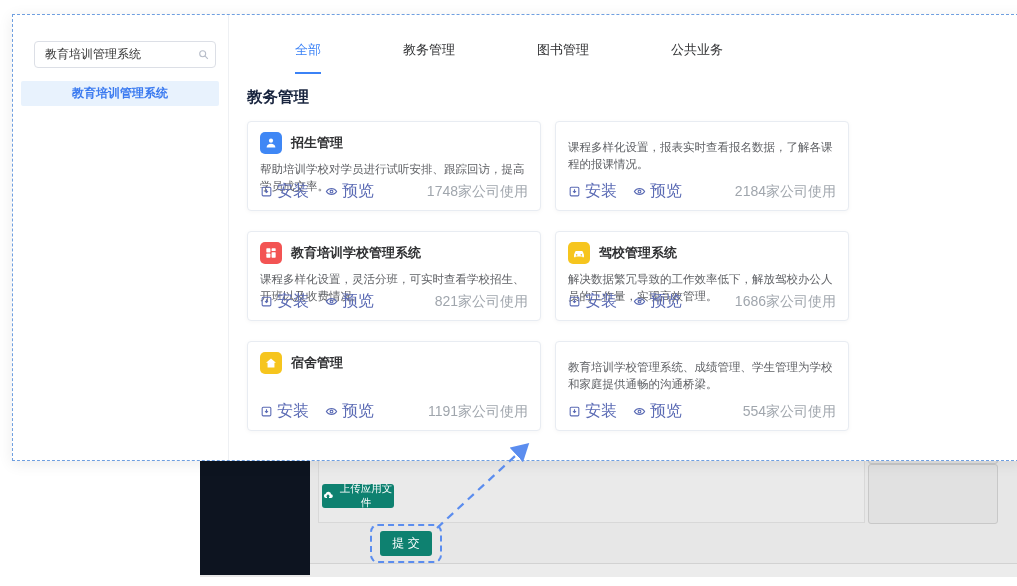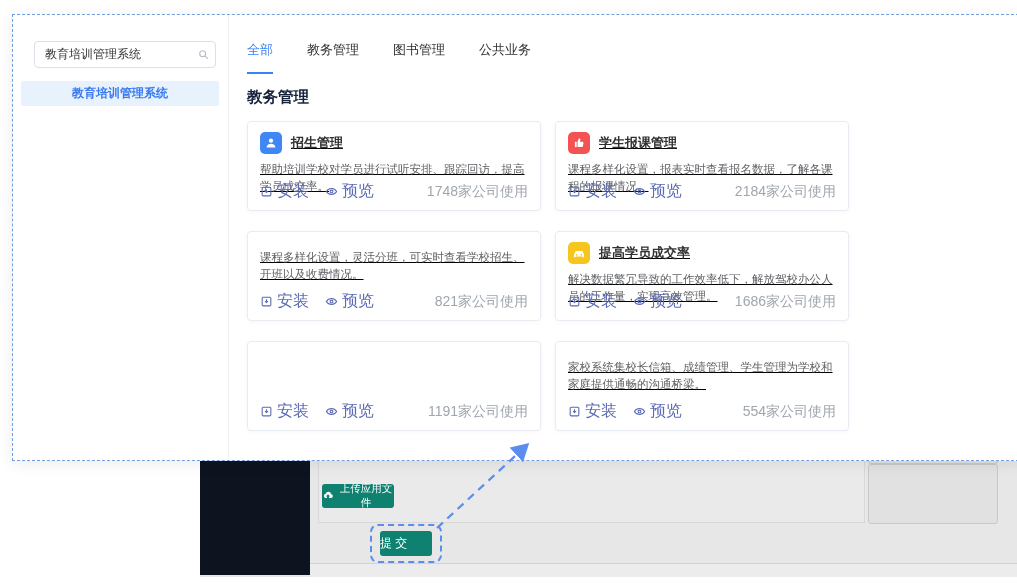--- a/index.html
+++ b/index.html
@@ -25,43 +25,43 @@
     border-bottom:1px solid #dddddd; }
   .panel-close { position:absolute; right:13px; top:2px; color:#555; font-size:16px; line-height:20px; }
   .bg-field { left:868px; width:130px; background:#e1e1e1; border:1px solid #c8c8c8; border-radius:3px; }
   .bg-panel { left:318px; top:151px; width:547px; height:372px; background:#eaeaea;
     border:1px solid #d8d8d8; }
   .resize-grip { position:absolute; right:2px; bottom:2px; }
   #bg-bottom-strip { left:310px; top:563px; width:707px; height:14px; background:#ececec;
     border-top:1px solid #d2d2d2; }
 
   .teal-btn { background:#0e8170; color:#fff; border:none; border-radius:3px;
-    display:flex; align-items:center; gap:4px; cursor:pointer; }
+    display:flex; align-items:center; justify-content:center; gap:4px; cursor:pointer; }
   #upload-btn { left:322px; top:484px; width:72px; height:24px; font-size:10.5px; }
   #submit-btn { left:380px; top:531px; width:52px; height:25px; font-size:12px; }
   #submit-highlight { left:370px; top:524px; width:72px; height:39px;
     border:2px dashed #5b8def; border-radius:8px; pointer-events:none; }
 
   
   #overlay { left:12px; top:14px; width:1012px; height:447px; background:#fff;
     border:1px dashed #6f9fe0; box-shadow:0 3px 14px rgba(0,0,0,.08); }
   #ov-sidebar { left:0; top:0; width:216px; height:445px; border-right:1px solid #eef0f3; }
   #ov-search { left:21px; top:26px; width:182px; height:27px; border:1px solid #dcdfe6;
     border-radius:4px; font-size:12px; color:#333; padding:0 26px 0 10px; background:#fff; outline:none;
     font-family:inherit; }
   #ov-search-icon { left:184px; top:32px; }
   #ov-selected { left:8px; top:66px; width:198px; height:25px; background:#e8f2fd;
     color:#3a7af0; font-weight:bold; font-size:12px; display:flex; align-items:center;
     justify-content:center; border-radius:2px; cursor:pointer; }
   #ov-tabs { left:234px; top:26px; display:flex; gap:34px; }
-  .ov-tab { font-size:13px; color:#303133; padding-bottom:13px; cursor:pointer; }
+  .ov-tab { font-size:13px; color:#303133; padding-bottom:13px; cursor:pointer;margin-left:48px; }
   .ov-tab.active { color:#3b82f6; border-bottom:2px solid #3b82f6; }
   #ov-section-title { left:234px; top:72px; font-size:15.5px; font-weight:bold; color:#17233d; }
   #card-grid { left:234px; top:106px; width:604px; display:grid;
-    grid-template-columns:294px 294px; gap:20px 14px;text-decoration:underline; }
+    grid-template-columns:294px 294px; gap:20px 14px; }
   .app-card { height:90px; border:1px solid #e8ecf2; border-radius:4px; padding:10px 12px;
     box-shadow:0 1px 5px rgba(0,0,0,.04); position:relative; background:#fff; }
   .card-head { display:flex; align-items:center; gap:9px; }
   .card-icon { width:22px; height:22px; border-radius:5px; display:flex; align-items:center;
     justify-content:center; flex:0 0 22px; }
   .card-icon svg { width:14px; height:14px; display:block; }
   .card-icon svg .bg-fill { fill:var(--icon-bg); }
   .card-title { font-size:13px; font-weight:bold; color:#303133; }
   .card-desc { margin-top:7px; font-size:11.5px; color:#606266; line-height:1.5; }
   .card-footer { position:absolute; left:12px; right:12px; bottom:8px; display:flex;
@@ -196,52 +196,54 @@
                 <circle cx="12" cy="12" r="2.6"></circle>
               </svg>
           <span class="preview-label">预览</span>
         </span>
       </span>
       <span class="card-usage">1748家公司使用</span>
     </div>
   </div>
 
   <div class="app-card">
+    <div class="card-desc">课程多样化设置，报表实时查看报名数据，了解各课程的报课情况。</div>
+    <div class="card-footer">
+      <span class="card-links">
+        <span class="card-link">
+          <svg viewBox="0 0 24 24" fill="none" stroke="currentColor" stroke-width="2">
+            <rect x="4" y="4" width="16" height="16" rx="2"></rect>
+                <path d="M12 8v6M9.2 11.2L12 14l2.8-2.8"></path>
+              </svg>
+          <span class="install-label">安装</span>
+        </span>
+        <span class="card-link">
+          <svg viewBox="0 0 24 24" fill="none" stroke="currentColor" stroke-width="2">
+            <path d="M2.5 12S6 6.5 12 6.5 21.5 12 21.5 12 18 17.5 12 17.5 2.5 12 2.5 12z"></path>
+                <circle cx="12" cy="12" r="2.6"></circle>
+              </svg>
+          <span class="preview-label">预览</span>
+        </span>
+      </span>
+      <span class="card-usage">2184家公司使用</span>
+    </div>
+  </div>
+
+  <div class="app-card">
     <div class="card-head">
       <span class="card-icon" style="background: rgb(243, 84, 83); --icon-bg: #f35453;">
             <svg viewBox="0 0 24 24">
-              <path fill="#fff" d="M5 10h3v9H5z"></path>
-              <path fill="#fff" d="M9.5 19h6.8c1.2 0 2.2-.8 2.4-2l1-4.5c.3-1.3-.7-2.5-2-2.5h-4l.7-3.4c.2-1-.4-2-1.4-2.3L12 4 9.5 9.5z"></path>
+              <rect x="4" y="4" width="7" height="7" rx="1" fill="#fff"></rect>
+              <rect x="13" y="4" width="7" height="4.5" rx="1" fill="#fff"></rect>
+              <rect x="4" y="13" width="7" height="7" rx="1" fill="#fff"></rect>
+              <rect x="13" y="10.5" width="7" height="9.5" rx="1" fill="#fff"></rect>
             </svg>
           </span>
-      <span class="card-title">学生报课管理</span>
-    </div>
-    <div class="card-desc">课程多样化设置，报表实时查看报名数据，了解各课程的报课情况。</div>
-    <div class="card-footer">
-      <span class="card-links">
-        <span class="card-link">
-          <svg viewBox="0 0 24 24" fill="none" stroke="currentColor" stroke-width="2">
-            <rect x="4" y="4" width="16" height="16" rx="2"></rect>
-                <path d="M12 8v6M9.2 11.2L12 14l2.8-2.8"></path>
-              </svg>
-          <span class="install-label">安装</span>
-        </span>
-        <span class="card-link">
-          <svg viewBox="0 0 24 24" fill="none" stroke="currentColor" stroke-width="2">
-            <path d="M2.5 12S6 6.5 12 6.5 21.5 12 21.5 12 18 17.5 12 17.5 2.5 12 2.5 12z"></path>
-                <circle cx="12" cy="12" r="2.6"></circle>
-              </svg>
-          <span class="preview-label">预览</span>
-        </span>
-      </span>
-      <span class="card-usage">2184家公司使用</span>
-    </div>
-  </div>
-
-  <div class="app-card">
+      <span class="card-title">教育培训学校管理系统</span>
+    </div>
     <div class="card-desc">课程多样化设置，灵活分班，可实时查看学校招生、开班以及收费情况。</div>
     <div class="card-footer">
       <span class="card-links">
         <span class="card-link">
           <svg viewBox="0 0 24 24" fill="none" stroke="currentColor" stroke-width="2">
             <rect x="4" y="4" width="16" height="16" rx="2"></rect>
                 <path d="M12 8v6M9.2 11.2L12 14l2.8-2.8"></path>
               </svg>
           <span class="install-label">安装</span>
         </span>
@@ -259,21 +261,21 @@
 
   <div class="app-card">
     <div class="card-head">
       <span class="card-icon" style="background: rgb(246, 197, 30); --icon-bg: #f6c51e;">
             <svg viewBox="0 0 24 24">
               <path fill="#fff" d="M3.5 15l1.7-4.8A2.2 2.2 0 0 1 7.3 8.7h9.4a2.2 2.2 0 0 1 2.1 1.5L20.5 15v4.3h-2.4l-.5-1.5H6.4l-.5 1.5H3.5z"></path>
               <circle class="bg-fill" cx="8" cy="15.3" r="1.4"></circle>
               <circle class="bg-fill" cx="16" cy="15.3" r="1.4"></circle>
             </svg>
           </span>
-      <span class="card-title">提高学员成交率</span>
+      <span class="card-title">驾校管理系统</span>
     </div>
     <div class="card-desc">解决数据繁冗导致的工作效率低下，解放驾校办公人员的工作量，实现高效管理。</div>
     <div class="card-footer">
       <span class="card-links">
         <span class="card-link">
           <svg viewBox="0 0 24 24" fill="none" stroke="currentColor" stroke-width="2">
             <rect x="4" y="4" width="16" height="16" rx="2"></rect>
                 <path d="M12 8v6M9.2 11.2L12 14l2.8-2.8"></path>
               </svg>
           <span class="install-label">安装</span>
@@ -284,20 +286,28 @@
                 <circle cx="12" cy="12" r="2.6"></circle>
               </svg>
           <span class="preview-label">预览</span>
         </span>
       </span>
       <span class="card-usage">1686家公司使用</span>
     </div>
   </div>
 
   <div class="app-card">
+    <div class="card-head">
+      <span class="card-icon" style="background: rgb(246, 197, 30); --icon-bg: #f6c51e;">
+            <svg viewBox="0 0 24 24">
+              <path fill="#fff" d="M12 4.2l8.5 7.2h-2.6v8.1H6.1v-8.1H3.5z"></path>
+            </svg>
+          </span>
+      <span class="card-title">宿舍管理</span>
+    </div>
     <div class="card-footer">
       <span class="card-links">
         <span class="card-link">
           <svg viewBox="0 0 24 24" fill="none" stroke="currentColor" stroke-width="2">
             <rect x="4" y="4" width="16" height="16" rx="2"></rect>
                 <path d="M12 8v6M9.2 11.2L12 14l2.8-2.8"></path>
               </svg>
           <span class="install-label">安装</span>
         </span>
         <span class="card-link">
@@ -306,21 +316,21 @@
                 <circle cx="12" cy="12" r="2.6"></circle>
               </svg>
           <span class="preview-label">预览</span>
         </span>
       </span>
       <span class="card-usage">1191家公司使用</span>
     </div>
   </div>
 
   <div class="app-card">
-    <div class="card-desc">家校系统集校长信箱、成绩管理、学生管理为学校和家庭提供通畅的沟通桥梁。</div>
+    <div class="card-desc">教育培训学校管理系统、成绩管理、学生管理为学校和家庭提供通畅的沟通桥梁。</div>
     <div class="card-footer">
       <span class="card-links">
         <span class="card-link">
           <svg viewBox="0 0 24 24" fill="none" stroke="currentColor" stroke-width="2">
             <rect x="4" y="4" width="16" height="16" rx="2"></rect>
                 <path d="M12 8v6M9.2 11.2L12 14l2.8-2.8"></path>
               </svg>
           <span class="install-label">安装</span>
         </span>
         <span class="card-link">

